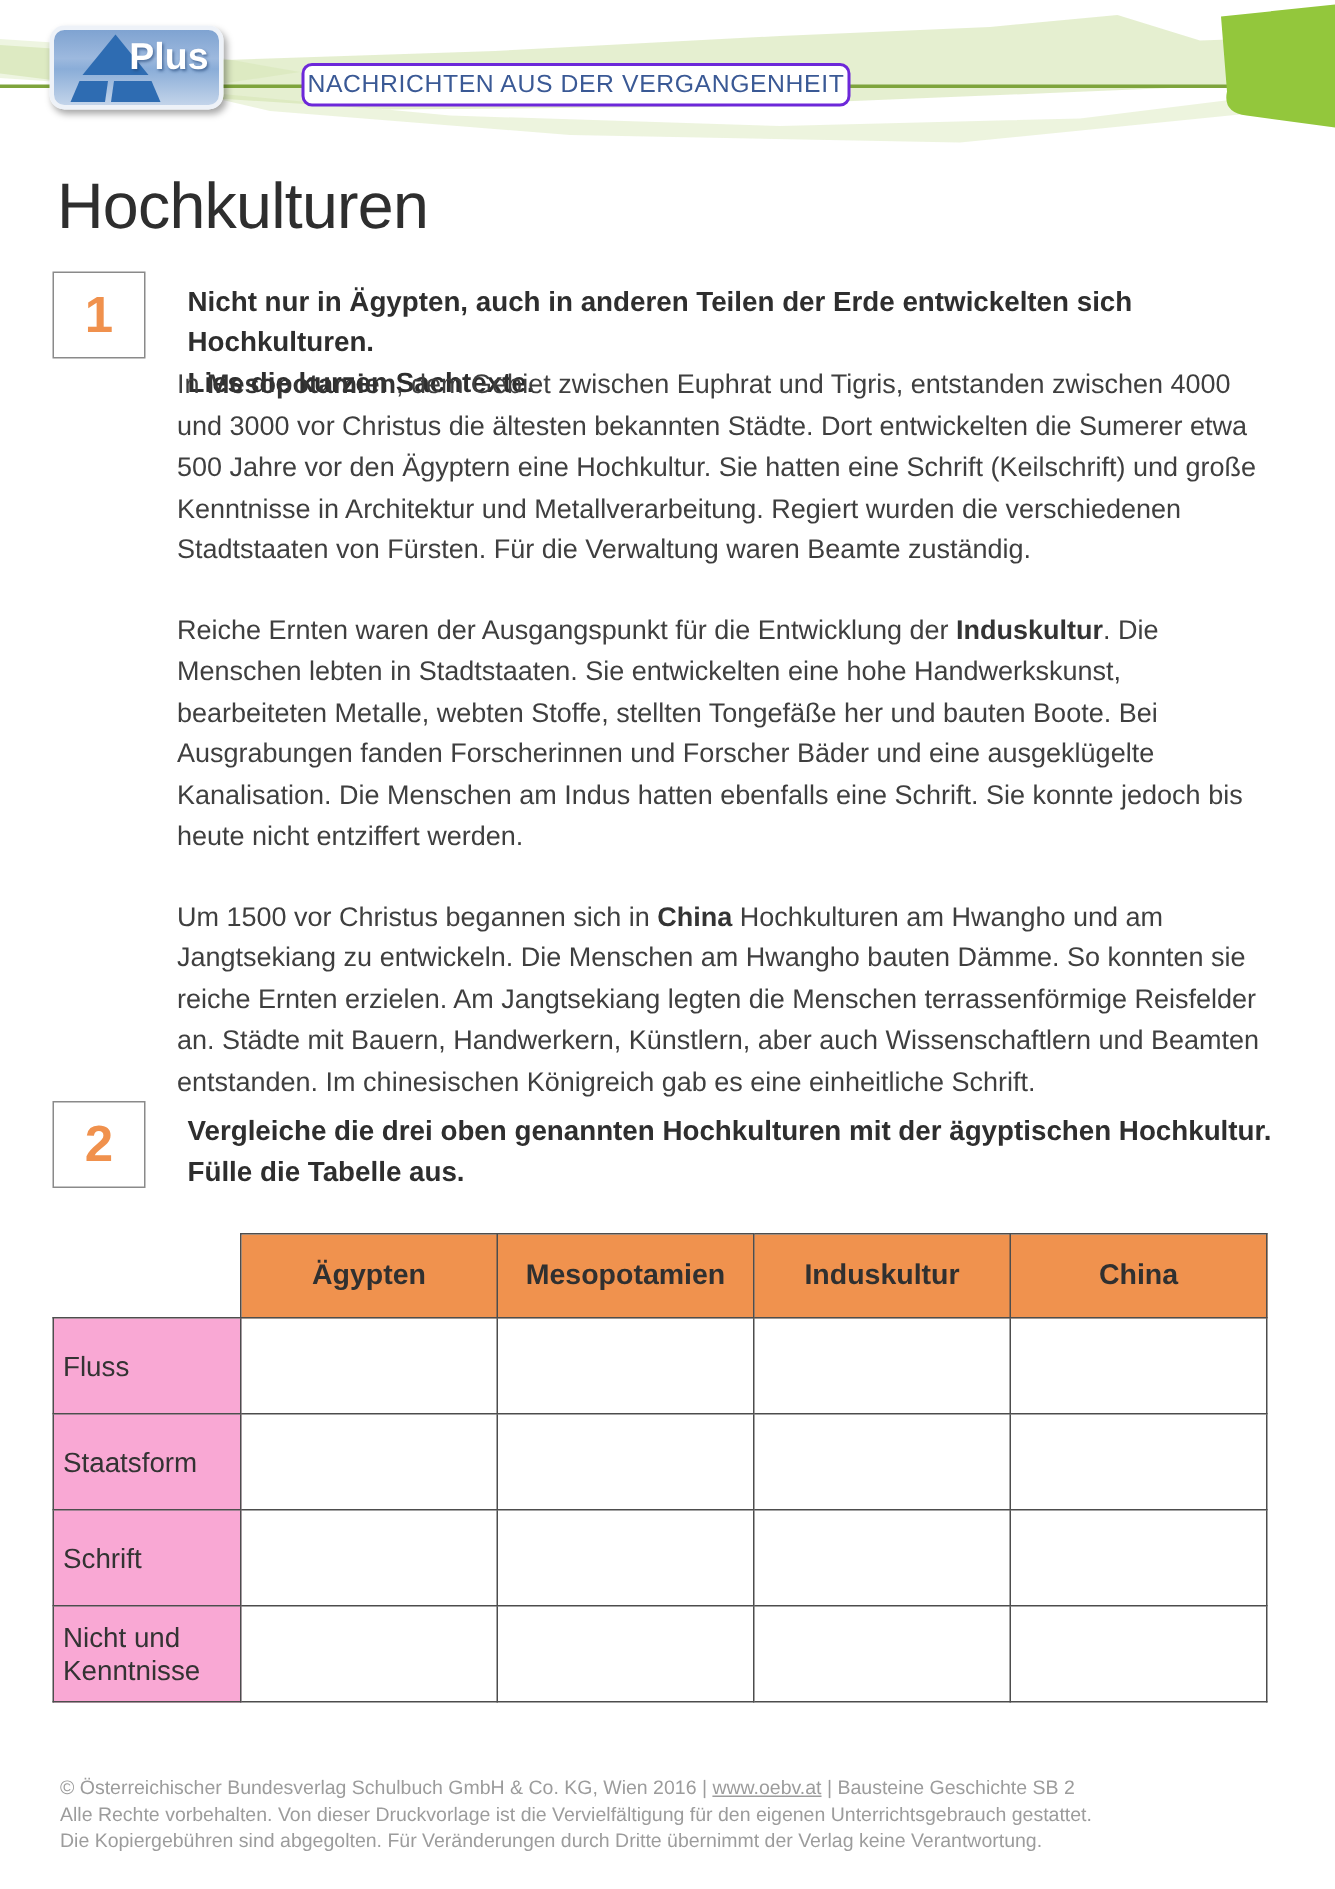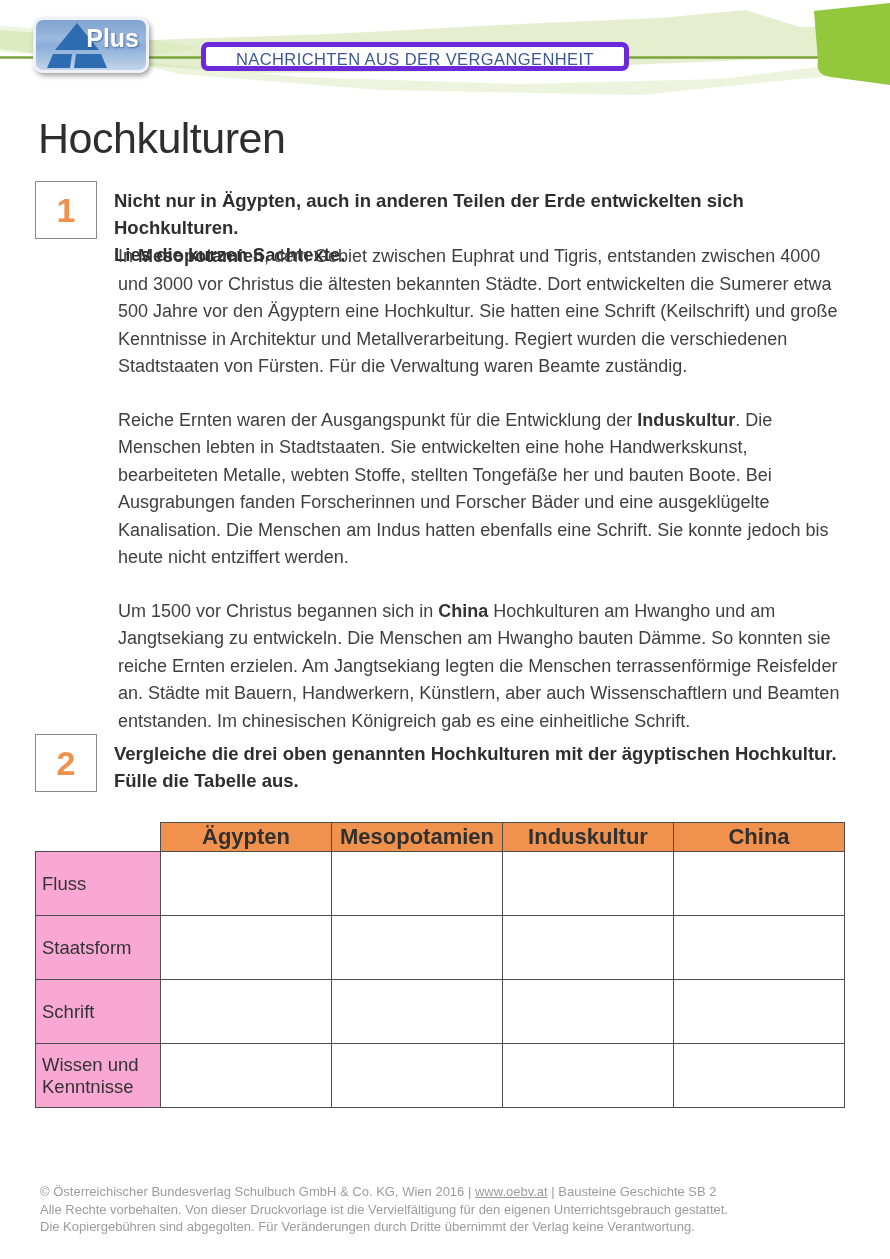--- a/index.html
+++ b/index.html
@@ -12,50 +12,50 @@
 
   .logo { position:absolute; left:33px; top:17px; width:116px; height:56px;
           border-radius:10px; border:3px solid #eef2f8;
           background:linear-gradient(180deg,#7fa3d1 0%,#9db9de 38%,#8aadd8 52%,#c3d4ea 100%);
           box-shadow:2px 3px 5px rgba(0,0,0,0.35); }
   .logo svg { position:absolute; left:0; top:0; }
   .logo .plus-word { position:absolute; right:7px; top:4px; font-size:25px; font-weight:bold;
           color:#ffffff; text-shadow:1px 1px 2px rgba(35,70,120,.65); letter-spacing:0; }
 
   .banner { position:absolute; left:201px; top:42px; height:29px; line-height:25px;
-          padding:0 30px; background:#ffffff; border:5px solid #6d28d9; border-radius:7px;
+          padding:0 2px; background:#ffffff; border:2px solid #6d28d9; border-radius:7px;
           color:#3A5995; font-size:16.5px; letter-spacing:.4px; white-space:nowrap; }
 
   
   .page-title { position:absolute; left:38px; top:114px; font-size:43px; font-weight:normal;
           color:#2E2E2E; letter-spacing:-0.5px; }
 
   .task-box { position:absolute; width:62px; height:58px; border:1px solid #8a8a8a;
           display:flex; align-items:center; justify-content:center;
           font-size:34px; font-weight:bold; color:#F0914D; background:#fff; }
   .task-box.t1 { left:35px; top:181px; }
   .task-box.t2 { left:35px; top:734px; }
 
-  .task-text { position:absolute; left:114px; width:745px; font-size:18.5px; font-weight:bold;
+  .task-text { position:absolute; left:125px; width:745px; font-size:18.5px; font-weight:bold;
           color:#2E2E2E; line-height:27px; }
   .task-text.t1 { top:187px; }
   .task-text.t2 { top:740px; }
 
   .paragraphs { position:absolute; left:118px; top:243px; width:729px;
           font-size:18px; line-height:27.5px; color:#3F3F3F; }
   .paragraphs p { margin-bottom:26px; }
   .paragraphs b { color:#343434; }
 
   
   .compare-table { position:absolute; left:35px; top:822px; border-collapse:collapse;
           table-layout:fixed; width:810px; }
   .compare-table td, .compare-table th { border:1px solid #4D4D4D; }
   .compare-table th.corner { border:none; background:#fff; }
-  .compare-table th { font-size:22px; font-weight:bold; color:#303030;
-          background:#F0924E; height:29px; text-align:center; }
+  .compare-table th { font-size:19px; font-weight:bold; color:#303030;
+          background:#F0924E; height:56px; text-align:center; }
   .compare-table td.rowlabel { font-size:18.5px; font-weight:normal; color:#333333;
           padding-left:6px; text-align:left; vertical-align:middle; background:#f9a8d4; }
   .compare-table td { height:64px; background:#fff; }
   .col-label { width:125px; } .col-data { width:171px; }
 
   
   .footer { position:absolute; left:40px; top:1183px; font-size:13px; line-height:17.5px;
           color:#9C9C9C; }
   .footer .u { text-decoration:underline; }
 </style>
@@ -138,21 +138,21 @@
       <td></td>
     </tr>
     <tr>
       <td class="rowlabel">Schrift</td>
       <td></td>
       <td></td>
       <td></td>
       <td></td>
     </tr>
     <tr>
-      <td class="rowlabel">Wissen und Kenntnisse</td>
+      <td class="rowlabel">Nicht und Kenntnisse</td>
       <td></td>
       <td></td>
       <td></td>
       <td></td>
     </tr>
   </tbody>
     </table>
 
   <div class="footer">
     <div><span>© Österreichischer Bundesverlag Schulbuch GmbH &amp; Co. KG, Wien 2016 | </span><span class="u">www.oebv.at</span><span> | Bausteine Geschichte SB 2</span></div>

